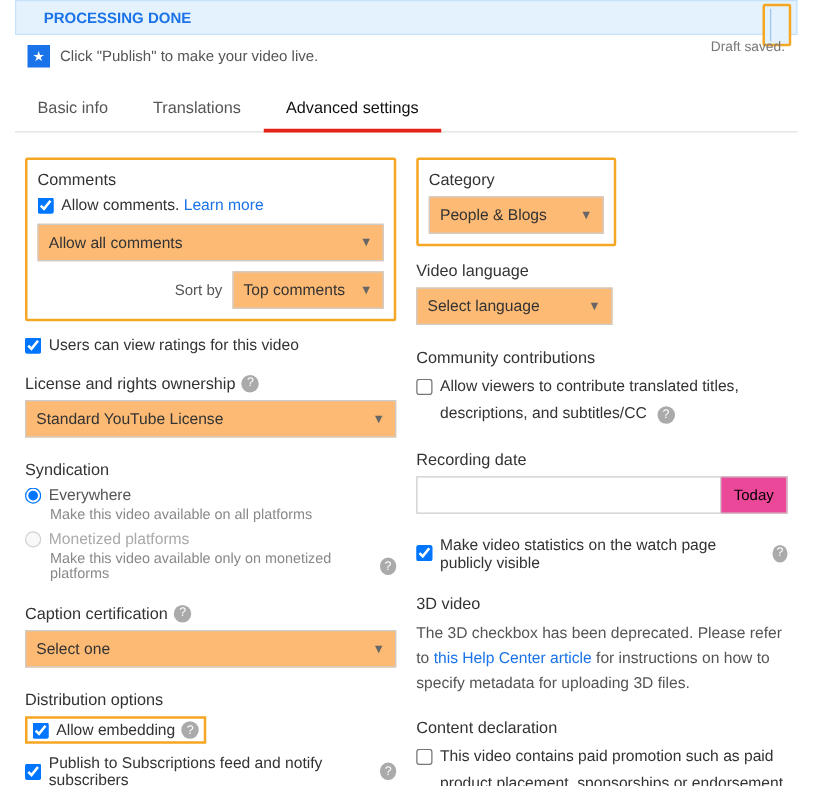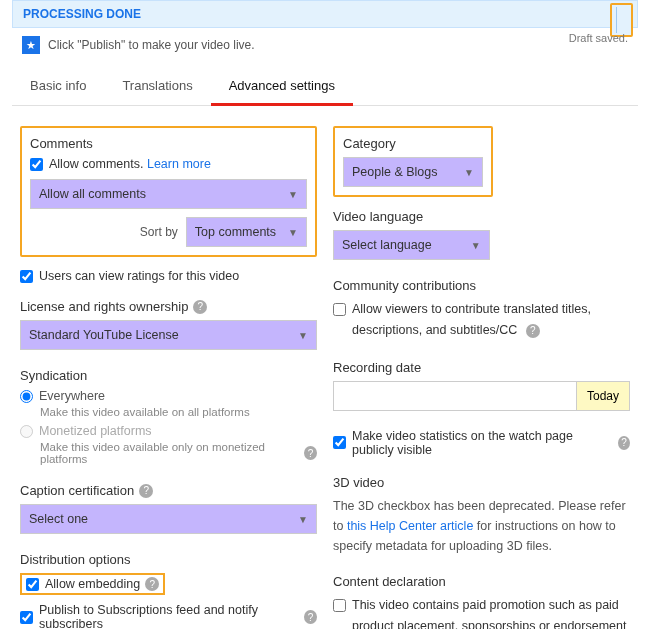--- a/index.html
+++ b/index.html
@@ -1,19 +1,19 @@
 <!DOCTYPE html>
 <html><head>
 <meta charset="utf-8">
 <style>
   * { box-sizing: border-box; margin: 0; padding: 0; }
   body { font-family: Arial, Helvetica, sans-serif; font-size: 13px; color: #333; background: #fff; width: 650px; }
   .container { padding: 0 12px 12px 12px; }
 
-  .header-banner { background: #e3f2fd; border: 1px solid #c7e2fc; padding: 6px 10px; display: flex; align-items: center; position: relative; }
+  .header-banner { background: #e3f2fd; border: 1px solid #c7e2fc; padding: 6px 22px; display: flex; align-items: center; position: relative; }
   .header-banner .title { color: #1a73e8; font-weight: bold; font-size: 12px; }
   .header-banner .publish-wrap { position: absolute; right: 4px; top: 2px; border: 2px solid #f5a623; border-radius: 2px; padding: 2px 4px; background: #e3f2fd; display: flex; align-items: center; }
   .publish-wrap .divider { width: 1px; height: 26px; background: #9ec7ef; margin-right: 10px; }
   .publish-btn { background: #1a73e8; color: #fff; border: none; padding: 6px 26px; font-size: 13px; cursor: pointer; }
 
   .sub-header { display: flex; align-items: center; padding: 8px 10px 4px 10px; position: relative; }
   .star-icon { width: 18px; height: 18px; background: #1a73e8; color: #fff; display: inline-flex; align-items: center; justify-content: center; font-size: 11px; margin-right: 8px; }
   .sub-header .txt { color: #555; font-size: 12px; }
   .draft-saved { position: absolute; right: 10px; top: 4px; color: #777; font-size: 11px; }
 
@@ -27,37 +27,37 @@
   .section-label { font-size: 13px; color: #333; margin-bottom: 6px; display: flex; align-items: center; }
   .help-icon { display: inline-flex; width: 14px; height: 14px; border-radius: 50%; background: #aaa; color: #fff; font-size: 10px; align-items: center; justify-content: center; margin-left: 5px; }
 
   .highlight-box { border: 2px solid #f5a623; border-radius: 2px; padding: 8px; margin-bottom: 12px; }
   .highlight-tight { border: 2px solid #f5a623; border-radius: 0; display: inline-block; padding: 2px 4px; }
 
   .checkbox-row { display: flex; align-items: center; font-size: 12.5px; color: #333; margin: 4px 0; }
   .checkbox-row input[type="checkbox"] { margin-right: 6px; }
   .link { color: #1a73e8; text-decoration: none; cursor: pointer; }
 
-  .select { border: 1px solid #ccc; background: #c4b5fd; padding: 6px 8px; font-size: 12.5px; color: #333; display: flex; justify-content: space-between; align-items: center; cursor: pointer; min-height: 30px; }
+  .select { border: 1px solid #ccc; background: #fdba74; padding: 6px 8px; font-size: 12.5px; color: #333; display: flex; justify-content: space-between; align-items: center; cursor: pointer; min-height: 30px; }
   .select.full { width: 100%; }
   .caret { font-size: 10px; color: #666; }
 
   .sort-row { display: flex; align-items: center; margin-top: 8px; justify-content: flex-end; }
   .sort-row .lbl { font-size: 12px; color: #555; margin-right: 8px; margin-left: 24px; }
   .sort-row .select { min-width: 120px; }
 
   .group { margin-bottom: 18px; }
   .radio-row { display: flex; align-items: center; font-size: 12.5px; color: #555; margin: 3px 0; }
   .radio-row input { margin-right: 6px; }
   .radio-row.disabled { color: #aaa; }
   .sub-text { font-size: 11.5px; color: #888; margin-left: 20px; margin-bottom: 6px; display:flex; align-items:center;}
 
   .input-row { display: flex; }
   .date-input { border: 1px solid #ccc; height: 30px; flex: 1; padding: 4px 6px; font-size: 12px; }
-  .today-btn { border: 1px solid #ccc; border-left: none; background: #fef9c3; padding: 0 10px; font-size: 12px; cursor: pointer; }
+  .today-btn { border: 1px solid #ccc; border-left: none; background: #ec4899; padding: 0 10px; font-size: 12px; cursor: pointer; }
 
   .body-text { font-size: 12.5px; color: #555; line-height: 1.6; }
 </style>
 </head>
 <body>
 
 <div class="container">
 
   <div class="header-banner">
     <span class="title">PROCESSING DONE</span>

